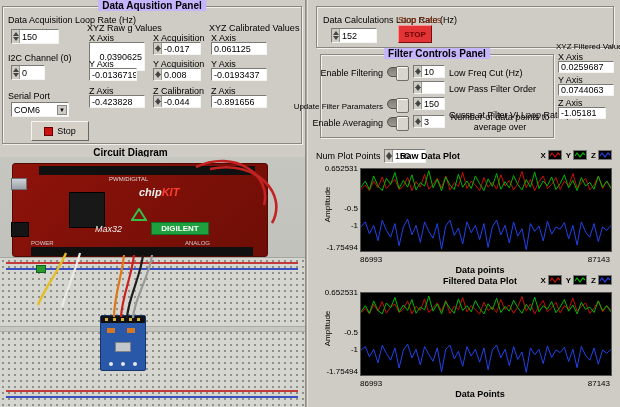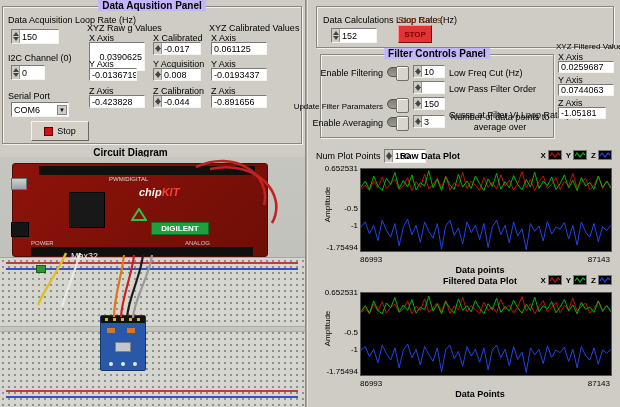--- a/index.html
+++ b/index.html
@@ -71,21 +71,21 @@
     </div>
   <span class="lbl" style="left:86px;top:52px;">Y Axis</span>
   <div class="numbox" style="left:86px;top:61px;width:48px;height:13px;">
       <span>-0.0136719</span>
     </div>
   <span class="lbl" style="left:86px;top:79px;">Z Axis</span>
   <div class="numbox" style="left:86px;top:88px;width:56px;height:13px;">
       <span>-0.423828</span>
     </div>
 
-  <span class="lbl" style="left:150px;top:26px;">X Calibrated</span>
+  <span class="lbl" style="left:150px;top:26px;">X Acquisition</span>
   <div class="numbox spin" style="left:150px;top:35px;width:48px;height:13px;">
       <span class="arrows"></span>
       <span>-0.017</span>
     </div>
   <span class="lbl" style="left:150px;top:52px;">Y Acquisition</span>
   <div class="numbox spin" style="left:150px;top:61px;width:48px;height:13px;">
       <span class="arrows"></span>
       <span>0.008</span>
     </div>
   <span class="lbl" style="left:150px;top:79px;">Z Calibration</span>
@@ -122,21 +122,21 @@
   </div>
 
   <div class="board">
     <div class="hdr" style="left:26px;top:2px;width:216px;"></div>
     <div class="hdr" style="left:18px;top:83px;width:222px;"></div>
     <div class="abs" style="left:-2px;top:14px;width:16px;height:12px;background:linear-gradient(#cfd3d8,#9aa0a6);border:1px solid #6a7076;"></div>
     <div class="abs" style="left:-2px;top:58px;width:18px;height:15px;background:#151515;border:1px solid #000;"></div>
     <div class="abs" style="left:56px;top:28px;width:36px;height:36px;background:#181818;border:1px solid #000;"></div>
     <span class="abs" style="left:96px;top:12px;font-size:6px;color:#ddd;">PWM/DIGITAL</span>
     <span class="abs" style="left:126px;top:22px;font-size:11px;font-style:italic;font-weight:bold;color:#f0f0ee;"><span>chip</span><span style="color:#ff4030;">KIT</span></span>
-    <span class="abs" style="left:58px;top:60px;font-size:9px;color:#eee;margin-top:27px;">Max32</span>
+    <span class="abs" style="left:82px;top:60px;font-size:9px;font-style:italic;color:#eee;">Max32</span>
     <svg class="abs" style="left:118px;top:44px;" width="16" height="13">
         <polygon points="8,1 15,12 1,12" fill="none" stroke="#35c04a" stroke-width="2"></polygon>
       </svg>
     <div class="abs" style="left:138px;top:58px;width:58px;height:13px;background:#1fa03f;border:1px solid #0e7028;color:#fff;font-weight:bold;font-size:8px;text-align:center;line-height:12px;">DIGILENT</div>
     <span class="abs" style="left:18px;top:76px;font-size:6px;color:#ccc;">POWER</span>
     <span class="abs" style="left:172px;top:76px;font-size:6px;color:#ccc;">ANALOG</span>
   </div>
 
   <div class="abs" style="left:36px;top:108px;width:10px;height:8px;background:#2a9a30;border:1px solid #136018;"></div>
 

